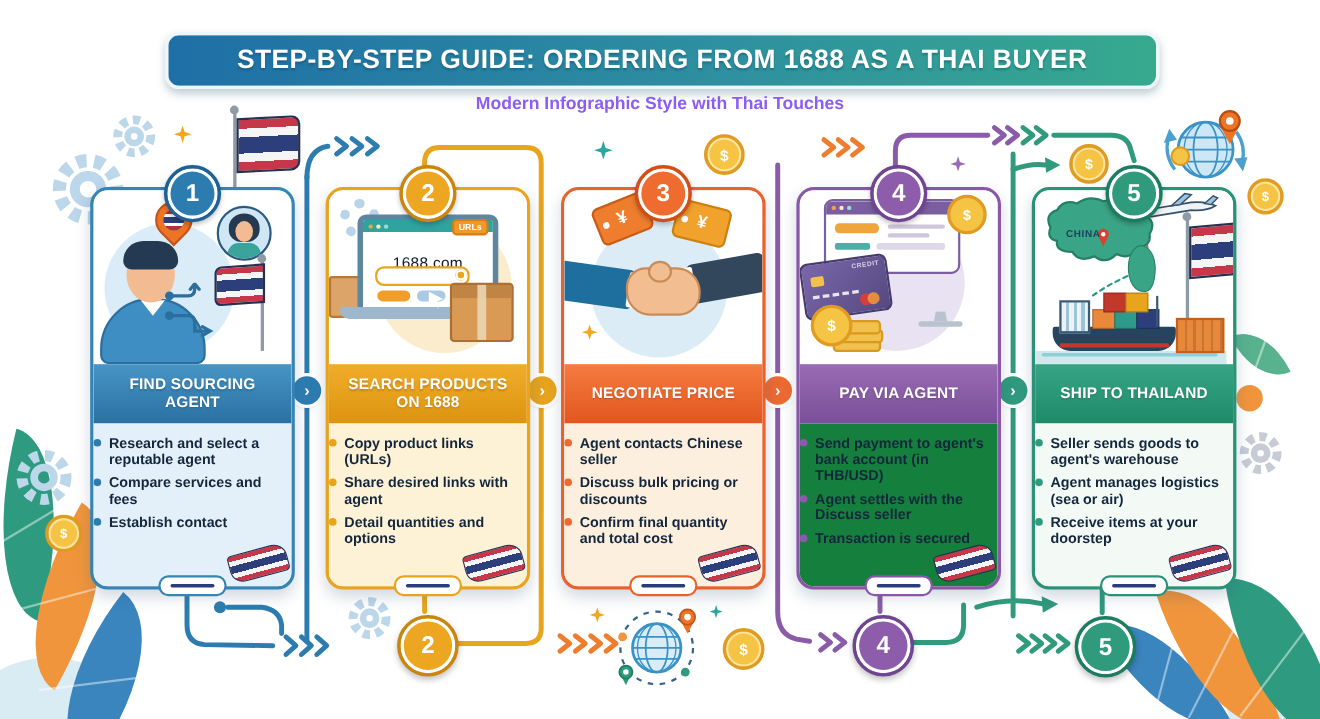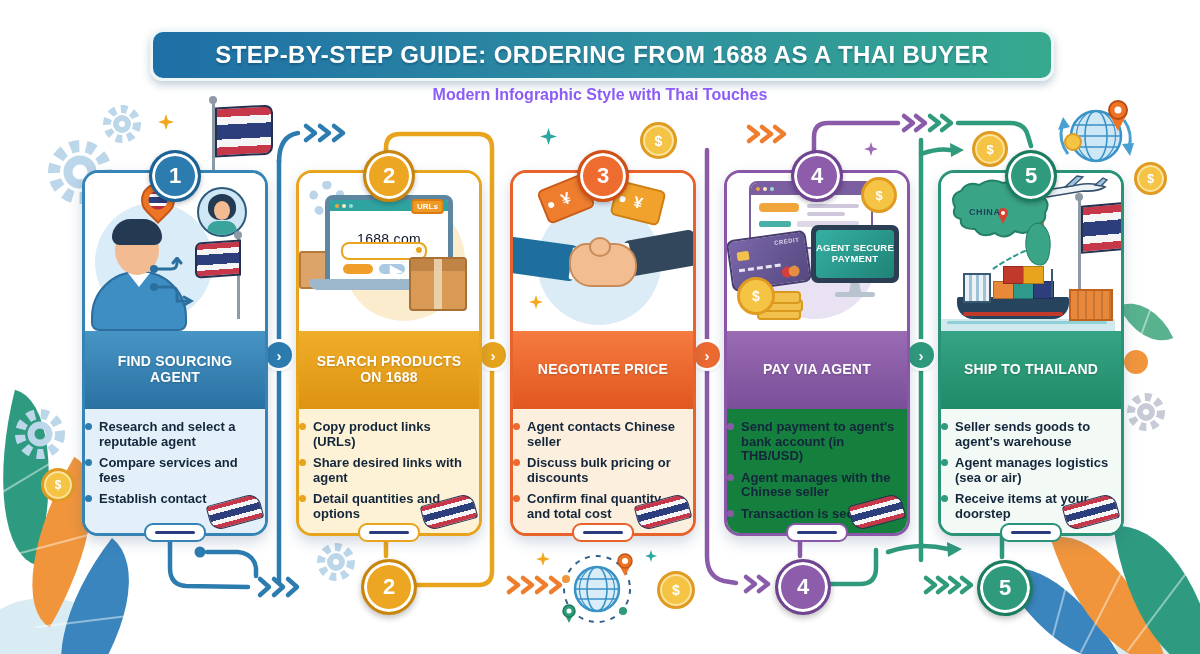--- a/index.html
+++ b/index.html
@@ -19,21 +19,21 @@
 
   
   .card{position:absolute;top:170px;width:180px;height:360px;background:#fff;border-radius:16px;
     border:3px solid;box-shadow:0 6px 14px rgba(50,80,120,.22);z-index:5;}
   .card .inner{position:absolute;inset:0;border-radius:13px;overflow:hidden;display:flex;flex-direction:column;}
   .card-badge{position:absolute;left:50%;top:-23px;transform:translateX(-50%);width:46px;height:46px;border-radius:50%;
     display:flex;align-items:center;justify-content:center;color:#fff;font-size:22px;font-weight:bold;
     box-shadow:inset 0 0 0 3px #fff,0 2px 5px rgba(0,0,0,.25);z-index:7;}
   .illo{position:relative;height:158px;background:#fff;overflow:hidden;flex:none;}
   .head{height:46px;flex:none;display:flex;align-items:center;justify-content:center;text-align:center;
-    color:#fff;font-size:14px;font-weight:bold;line-height:1.12;letter-spacing:.2px;padding:16px 6px;
+    color:#fff;font-size:14px;font-weight:bold;line-height:1.12;letter-spacing:.2px;padding:4px 6px;
     text-shadow:0 1px 2px rgba(0,0,0,.2);}
   .body{flex:1;padding:11px 8px 6px 0;}
   .body ul{margin:0;padding:0;list-style:none;}
   .body li{display:flex;gap:7px;margin-bottom:7px;font-size:13px;line-height:1.12;font-weight:bold;color:#13263b;}
   .b-dot{width:7px;height:7px;border-radius:50%;flex:none;margin-top:3px;}
   .pill{position:absolute;bottom:-9px;left:50%;transform:translateX(-50%);width:58px;height:15px;background:#fff;
     border:2.5px solid;border-radius:9px;display:flex;align-items:center;justify-content:center;z-index:6;}
   .pill i{display:block;width:70%;height:3.5px;background:#2b3c7e;border-radius:2px;}
   .ribbon{position:absolute;bottom:8px;right:3px;width:52px;height:24px;transform:rotate(-15deg);z-index:4;
     border-radius:4px 12px 4px 12px;border:1px solid #26304f;
@@ -493,25 +493,20 @@
             <div class="c4-l3"></div>
             <div class="c4-l4"></div>
         </div>
         <div class="c4-card">
           <div class="c4-chip"></div>
             <div class="c4-dash"></div>
           <div class="c4-cclabel">CREDIT</div>
           <div class="c4-cir1"></div>
             <div class="c4-cir2"></div>
         </div>
-        <div class="c4-monitor">
-          <div class="c4-scr">
-              <span>AGENT SECURE PAYMENT</span>
-            </div>
-        </div>
         <div class="c4-stand"></div>
           <div class="c4-standbase"></div>
         <div class="c4-stack">
           <i style="left:30px;top:134px;"></i>
             <i style="left:32px;top:126px;"></i>
             <i style="left:30px;top:118px;"></i>
         </div>
         <div class="c4-coinbig">
             <span>$</span>
           </div>
@@ -523,21 +518,21 @@
           <span>PAY VIA AGENT</span>
         </div>
       <div class="body">
         <ul>
           <li>
               <span class="b-dot"></span>
               <span>Send payment to agent's bank account (in THB/USD)</span>
             </li>
           <li>
               <span class="b-dot"></span>
-              <span>Agent manages with the Chinese seller</span>
+              <span>Agent settles with the Discuss seller</span>
             </li>
           <li>
               <span class="b-dot"></span>
               <span>Transaction is secured</span>
             </li>
         </ul>
       </div>
     </div>
     <div class="ribbon"></div>
     <div class="pill">

